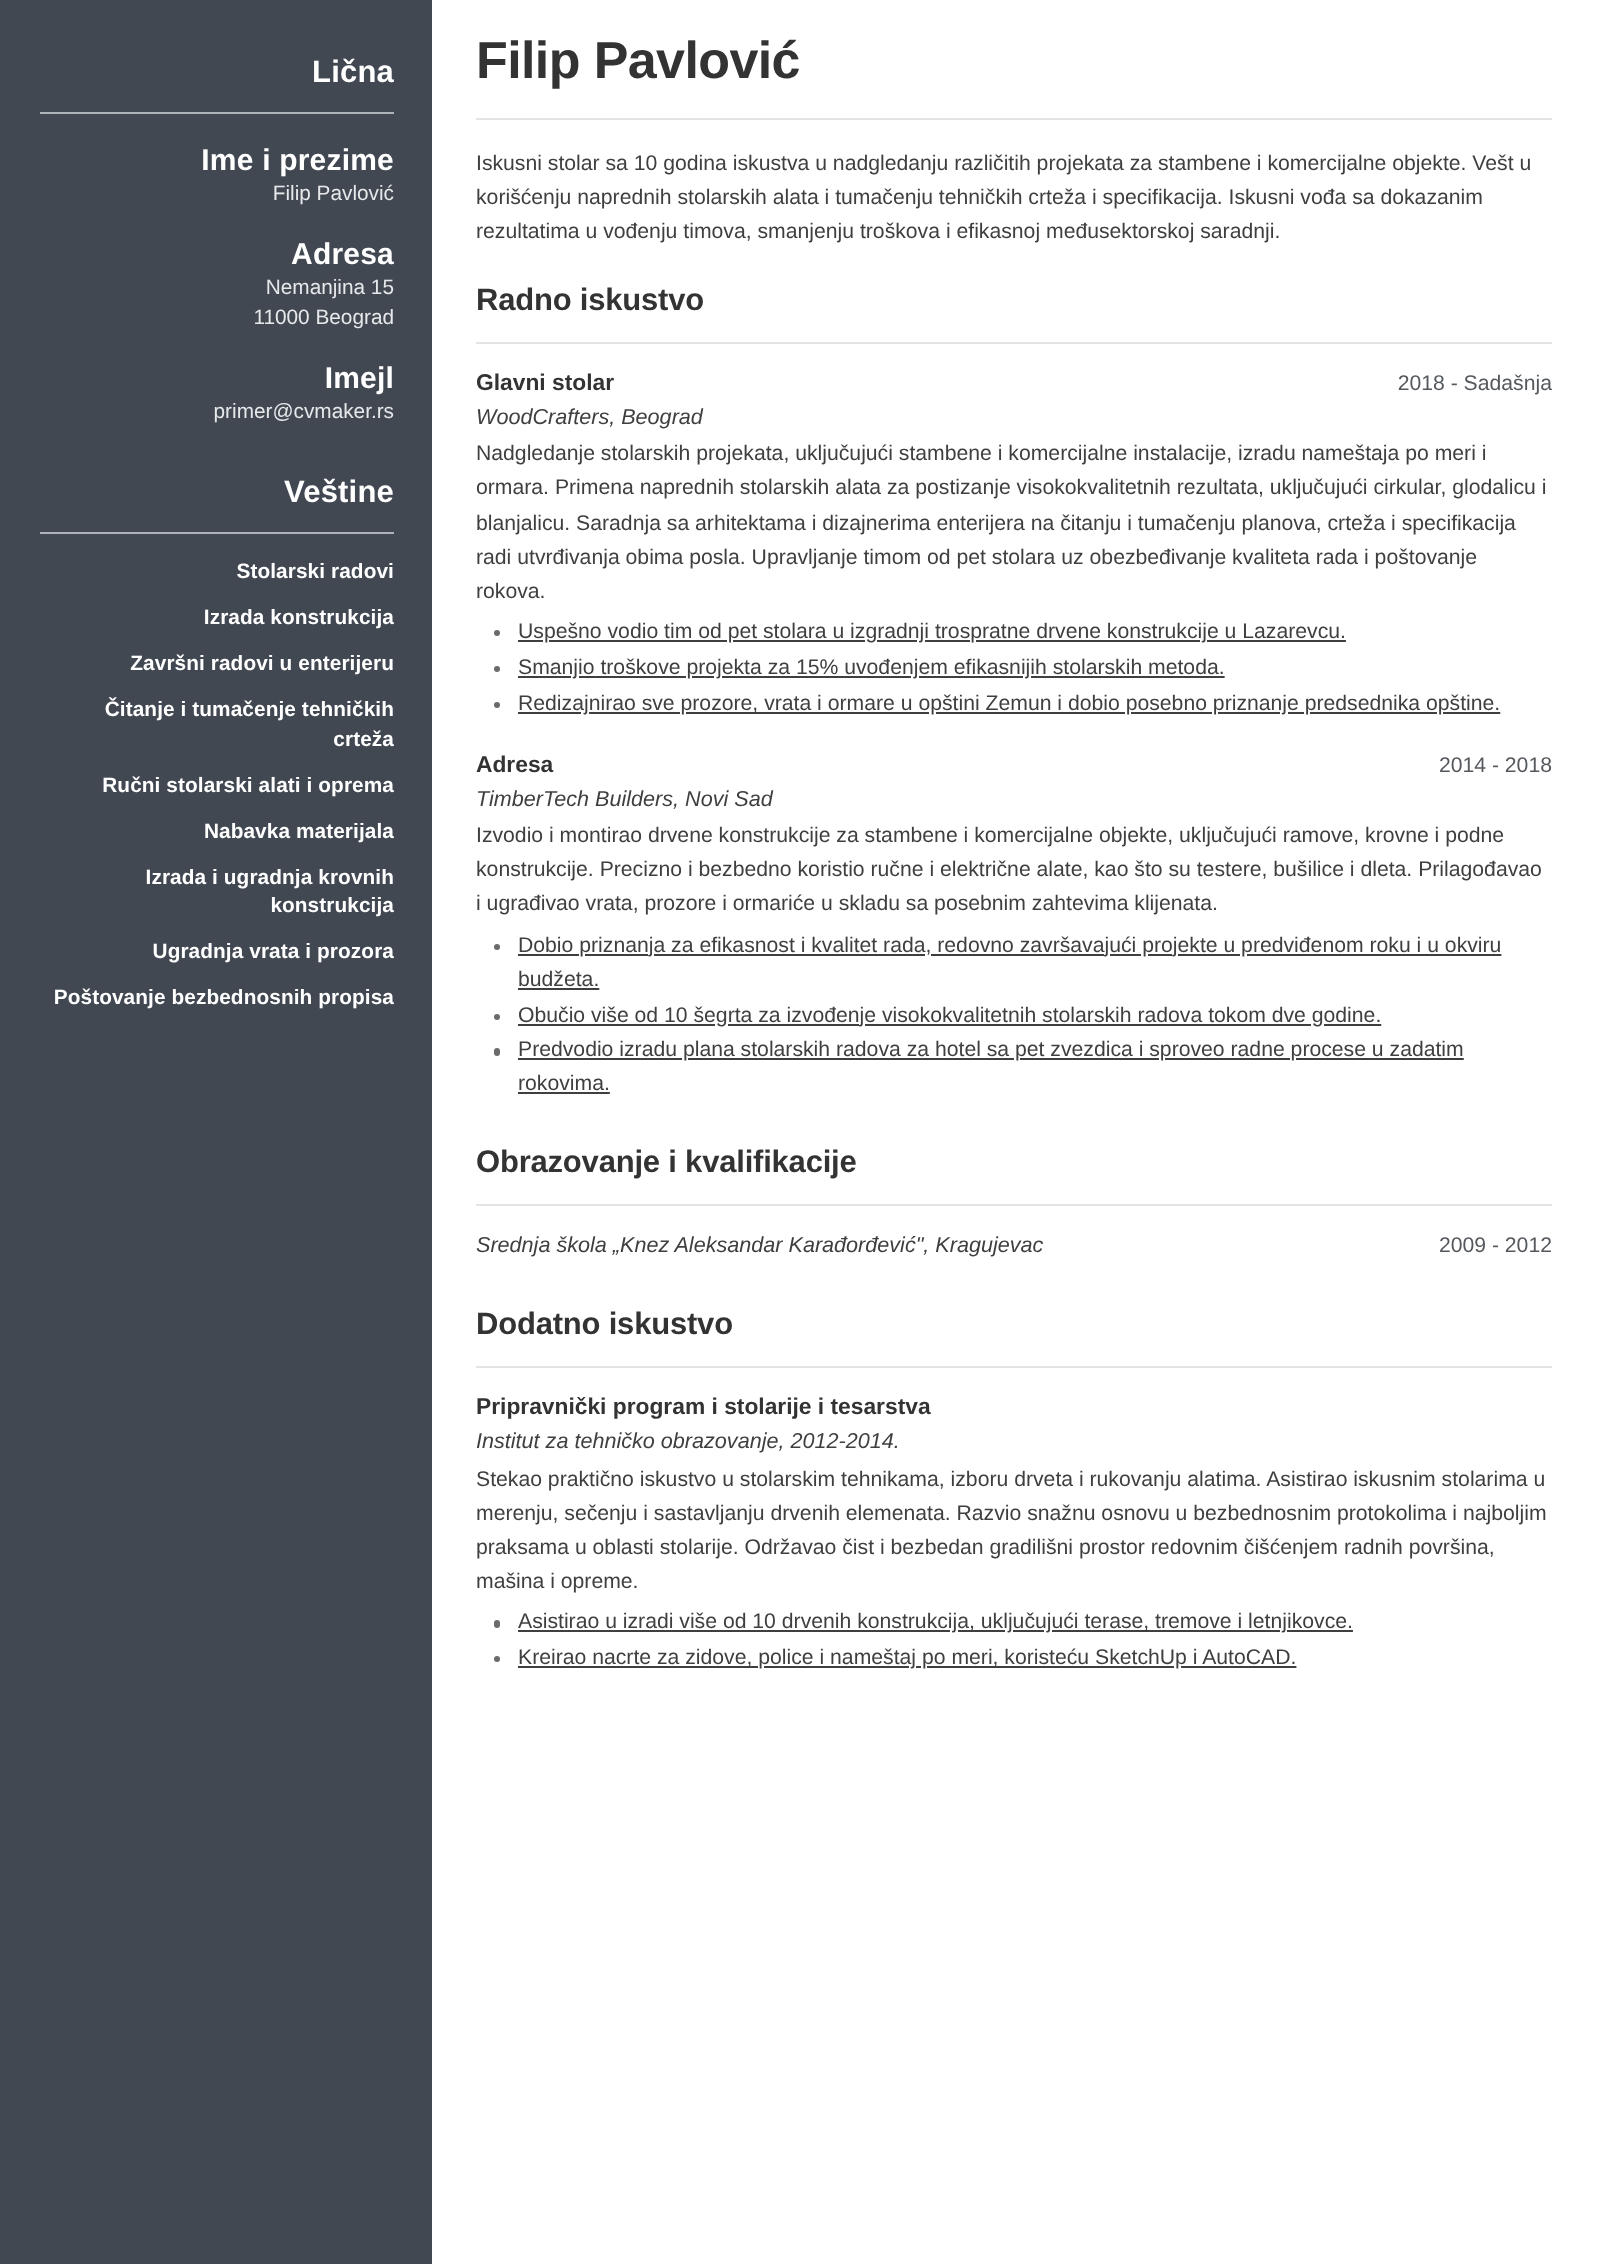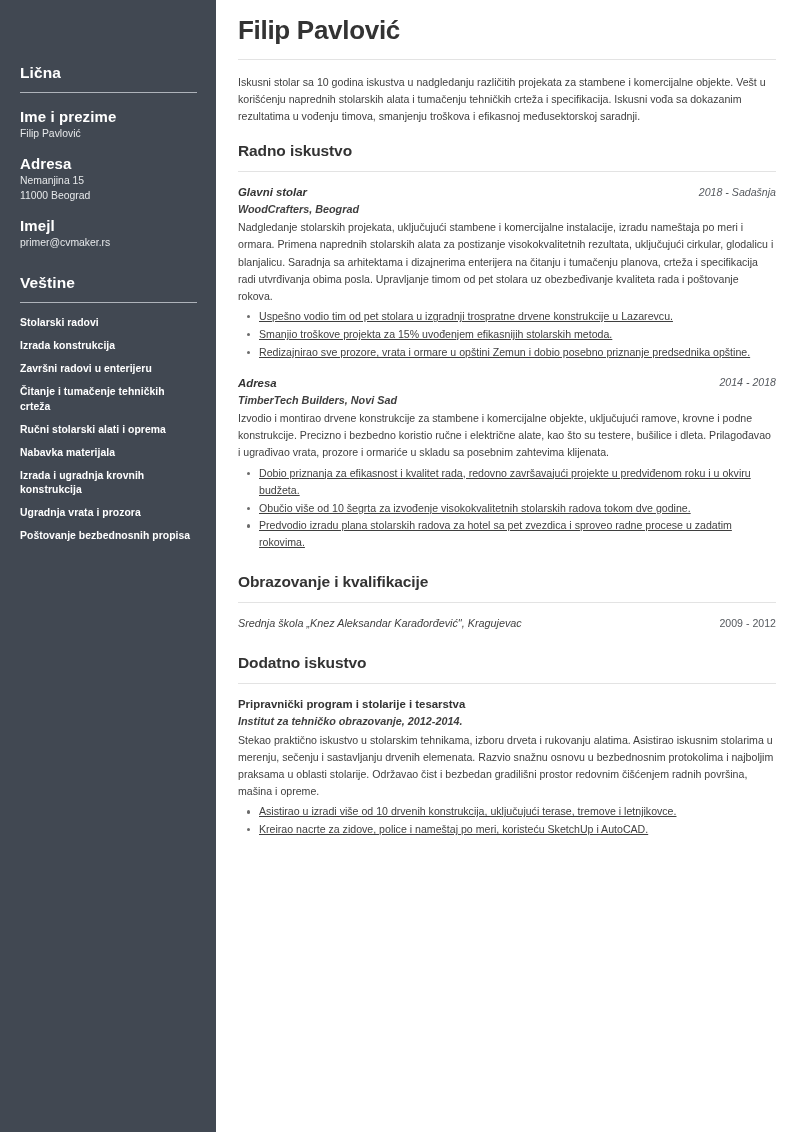--- a/index.html
+++ b/index.html
@@ -19,21 +19,22 @@
     display: flex;
     background: #ffffff;
   }
 
   
   .sidebar {
     width: 216px;
     min-width: 216px;
     background: #414852;
     color: #ffffff;
-    padding: 64px 19px 0 20px;
+    padding: 28px 19px 0 20px;
+    text-align: right;
   }
 
   .side-section + .side-section { margin-top: 23px; }
 
   .side-heading {
     font-size: 15.5px;
     font-weight: bold;
     color: #ffffff;
     letter-spacing: 0.1px;
     padding-bottom: 10px;
@@ -119,23 +120,22 @@
     background: #e3e3e3;
     margin-bottom: 12px;
   }
 
   .entry { margin-bottom: 14px; }
   .entry:last-child { margin-bottom: 0; }
 
   .entry-head {
     display: flex;
     justify-content: space-between;
-    align-items: center;
+    align-items: flex-end;
     gap: 6px;
-    font-style: italic;
   }
 
   .entry-title {
     font-size: 11.4px;
     font-weight: bold;
     color: #333333;
     line-height: 1.5;
   }
 
   .entry-date {
@@ -144,21 +144,20 @@
     white-space: nowrap;
     line-height: 1.5;
   }
 
   .entry-sub {
     font-size: 10.8px;
     font-style: italic;
     color: #3f3f3f;
     line-height: 1.5;
     margin-bottom: 2px;
-    font-weight: bold;
   }
 
   .entry-desc {
     font-size: 10.6px;
     line-height: 1.62;
     color: #3f3f3f;
   }
 
   .bullets {
     list-style: none;

